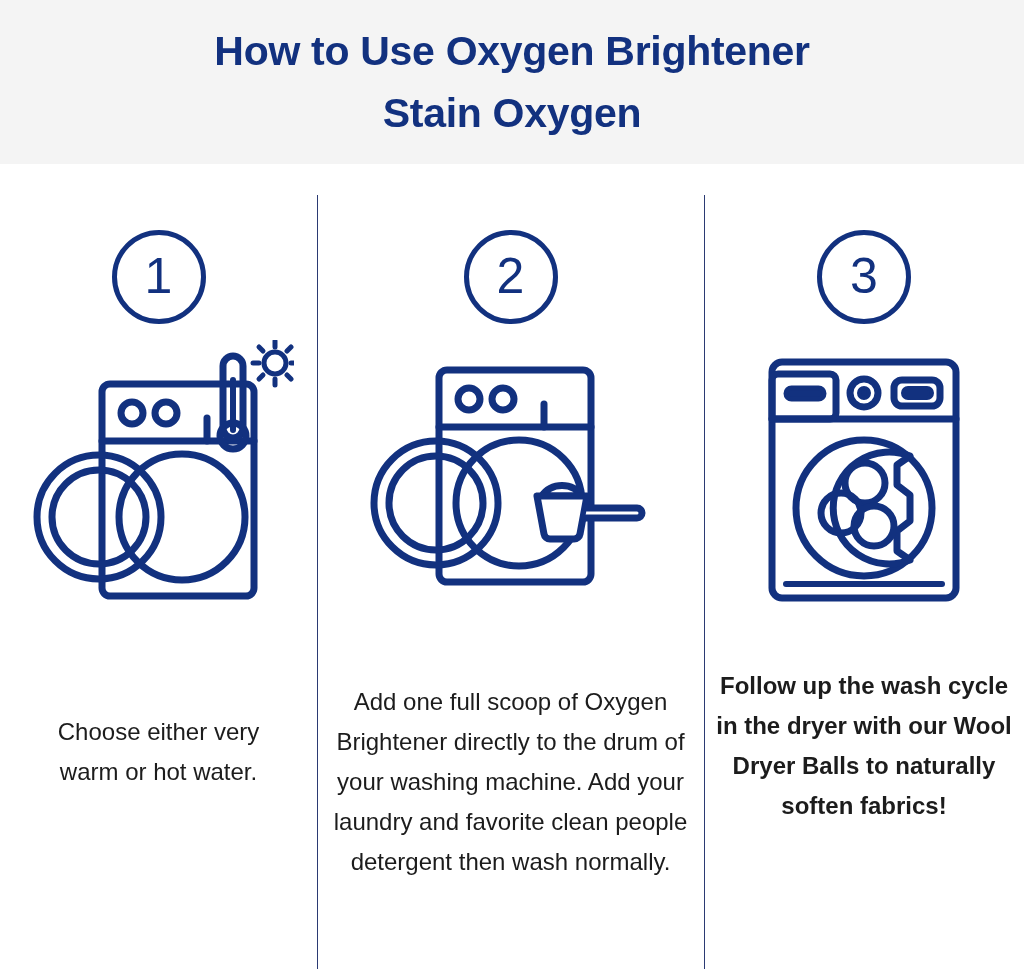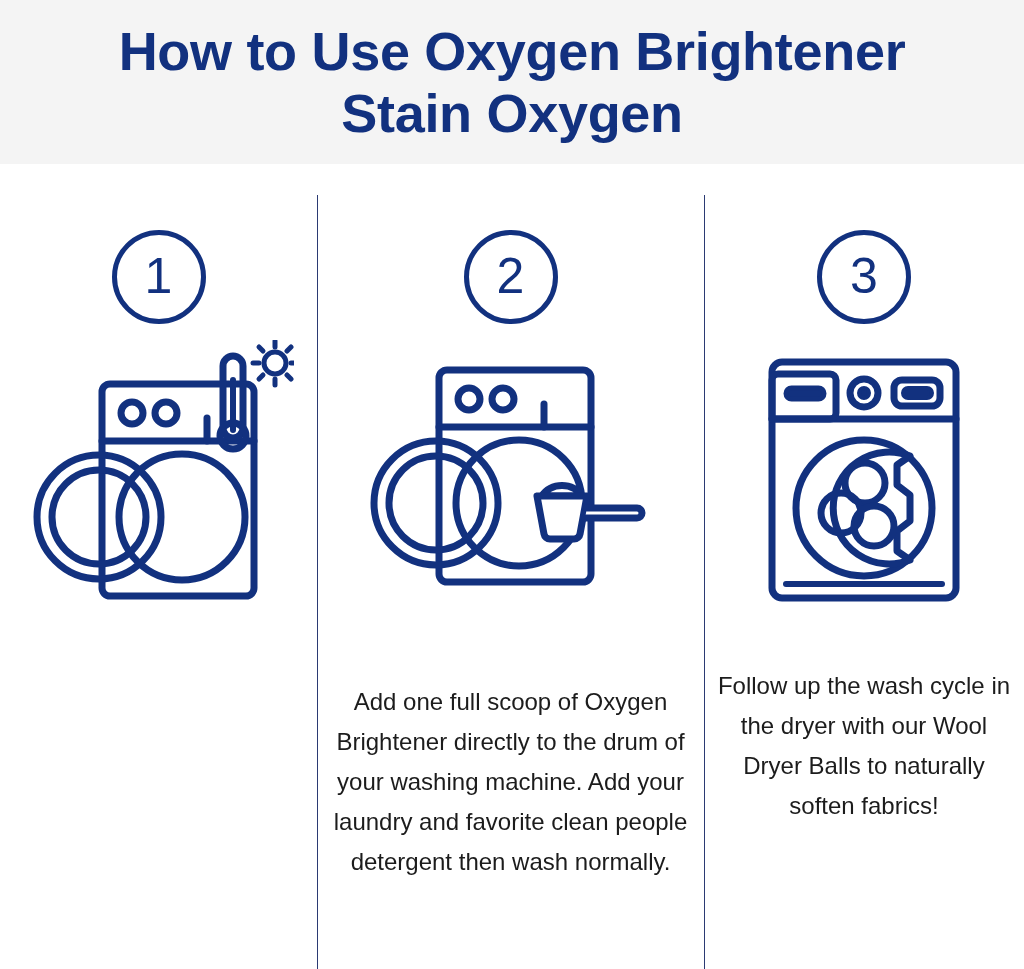--- a/index.html
+++ b/index.html
@@ -24,21 +24,21 @@
     box-sizing: border-box;
     display: flex;
     flex-direction: column;
     align-items: center;
     justify-content: center;
   }
   .title-line {
     color: #12317f;
     font-family: "Liberation Sans", sans-serif;
     font-weight: bold;
-    font-size: 54px;
+    font-size: 41px;
     line-height: 62px;
     letter-spacing: -0.3px;
     text-align: center;
     white-space: nowrap;
   }
 
   
   .steps-area {
     position: relative;
     width: 1024px;
@@ -100,21 +100,21 @@
   .caption {
     color: #1c1c1c;
     font-family: "Liberation Sans", sans-serif;
     font-size: 24px;
     line-height: 40px;
     text-align: center;
     font-weight: normal;
   }
   .cap-1 { margin-top: 72px; width: 248px; }
   .cap-2 { margin-top: 50px; width: 356px; }
-  .cap-3 { margin-top: 62px; width: 300px; }
+  .cap-3 { margin-top: 62px; width: 300px; font-weight: bold; }
 </style>
 </head>
 <body>
 
 <div class="header-band">
   <div class="title-line">How to Use Oxygen Brightener</div>
   <div class="title-line">Stain Oxygen</div>
 </div>
 
 <div class="steps-area">
@@ -161,20 +161,21 @@
           <line x1="229" y1="23" x2="235" y2="23"></line>
           <line x1="267" y1="23" x2="273" y2="23"></line>
           <line x1="235" y1="7" x2="239" y2="11"></line>
           <line x1="263" y1="35" x2="267" y2="39"></line>
           <line x1="267" y1="7" x2="263" y2="11"></line>
           <line x1="239" y1="35" x2="235" y2="39"></line>
         </g>
       </svg>
     </div>
 
+    <div class="caption cap-1">Choose either very warm or hot water.</div>
   </div>
 
   <div class="step-col col-2">
 
     <div class="num-badge">
       <span>2</span>
     </div>
 
     <div class="illus-wrap-2">
       <svg class="illus" width="300" height="290" viewBox="0 0 300 290">

